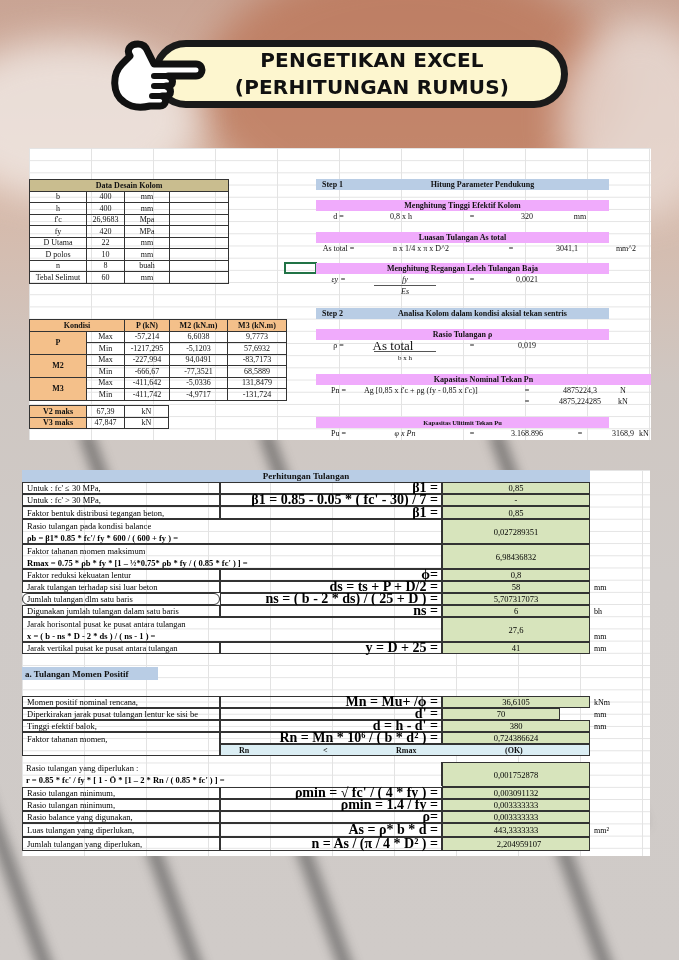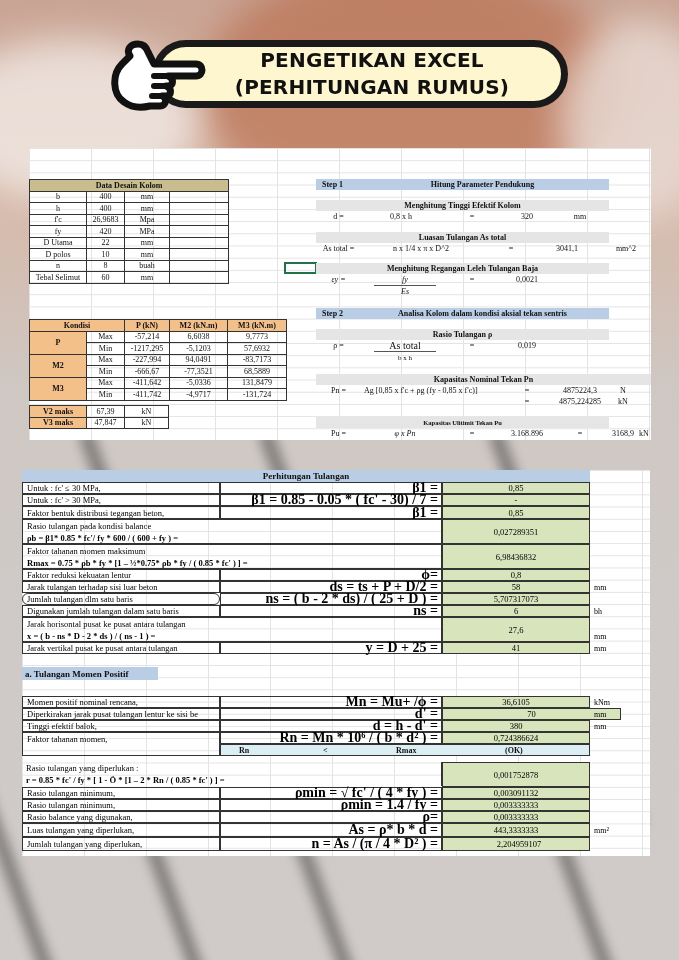--- a/index.html
+++ b/index.html
@@ -35,21 +35,21 @@
       linear-gradient(to right, #e3e3e3 1px, transparent 1px),
       linear-gradient(to bottom, #e3e3e3 1px, transparent 1px);
     background-size: 62px 100%, 100% 12.2px;
   }
   .cell { position: absolute; font-size: 8px; color: #111; display: flex; align-items: center; justify-content: center; white-space: nowrap; overflow: hidden; }
   .b { font-weight: bold; }
   .bd { border: 1px solid #333; }
   .tan { background: #c9bd8f; }
   .orange { background: #f4c08a; }
   .blue { background: #b9cde5; }
-  .pink { background: #e5e5e5; }
+  .pink { background: #f0abfc; }
   .lightblue { background: #dbeef4; }
   .left { justify-content: flex-start; padding-left: 3px; }
 
   .tbl { position: absolute; border-collapse: collapse; font-size: 8px; color: #111; }
   .tbl td { border: 1px solid #333; text-align: center; height: 11.5px; padding: 0 2px; white-space: nowrap; }
 
   .title1 { position: absolute; left: 0; top: 2px; width: 200px; text-align: center; font-size: 13px; font-weight: bold; }
 
   .sel-cell { position: absolute; left: 255px; top: 114px; width: 33px; height: 12px; border: 2px solid #217346; }
   .frac-line { position: absolute; height: 1px; background: #555; }
@@ -235,21 +235,21 @@
   <div class="cell" style="left:345px;top:138px;width:62px;height:11px;font-style:italic;">Es</div>
   <div class="cell" style="left:412px;top:126px;width:62px;height:11px;">=</div>
   <div class="cell" style="left:474px;top:126px;width:48px;height:11px;">0,0021</div>
 
   <div class="cell blue b" style="left:287px;top:160px;width:293px;height:11px;">
     <span style="position:absolute;left:6px;">Step 2</span>
     <span style="margin-left:40px;">Analisa Kolom dalam kondisi aksial tekan sentris</span>
   </div>
   <div class="cell pink b" style="left:287px;top:181px;width:293px;height:11px;">Rasio Tulangan ρ</div>
   <div class="cell" style="left:287px;top:192px;width:45px;height:11px;">ρ =</div>
-  <div class="cell" style="left:345px;top:192px;width:62px;height:11px;font-size:10px;">As total</div>
+  <div class="cell" style="left:333px;top:192px;width:62px;height:11px;font-size:13px;">As total</div>
   <div class="frac-line" style="left:345px;top:203px;width:62px;"></div>
   <div class="cell" style="left:345px;top:204px;width:62px;height:11px;font-size:7px;">b x h</div>
   <div class="cell" style="left:412px;top:192px;width:62px;height:11px;">=</div>
   <div class="cell" style="left:474px;top:192px;width:48px;height:11px;">0,019</div>
 
   <div class="cell pink b" style="left:287px;top:226px;width:335px;height:11px;">Kapasitas Nominal Tekan Pn</div>
   <div class="cell" style="left:287px;top:237px;width:45px;height:11px;">Pn =</div>
   <div class="cell left" style="left:332px;top:237px;width:140px;height:11px;">Ag [0,85 x f'c + ρg (fy - 0,85 x f'c)]</div>
   <div class="cell" style="left:474px;top:237px;width:48px;height:11px;">=</div>
   <div class="cell" style="left:522px;top:237px;width:58px;height:11px;">4875224,3</div>
@@ -331,21 +331,21 @@
 
   <div class="cell blue b left" style="left:0;top:197px;width:136px;height:13px;font-size:9px;">a. Tulangan Momen Positif</div>
 
   <div class="lab bd" style="top:226px;width:198px;height:12px;">Momen positif nominal rencana,</div>
   <div class="frm bd" style="left:198px;top:226px;width:222px;height:12px;">Mn =  Mu+ /ϕ  =</div>
   <div class="val bd" style="left:420px;top:226px;width:148px;height:12px;">36,6105</div>
   <div class="unit" style="left:570px;top:226px;height:12px;">kNm</div>
 
   <div class="lab bd" style="top:238px;width:198px;height:12px;">Diperkirakan jarak pusat tulangan lentur ke sisi be</div>
   <div class="frm bd" style="left:198px;top:238px;width:222px;height:12px;">d' =</div>
-  <div class="val bd" style="left:420px;top:238px;width:179px;height:12px;">70</div>
+  <div class="val bd" style="left:420px;top:238px;width:118px;height:12px;">70</div>
   <div class="unit" style="left:570px;top:238px;height:12px;">mm</div>
 
   <div class="lab bd" style="top:250px;width:198px;height:12px;">Tinggi efektif balok,</div>
   <div class="frm bd" style="left:198px;top:250px;width:222px;height:12px;">d = h - d' =</div>
   <div class="val bd" style="left:420px;top:250px;width:148px;height:12px;">380</div>
   <div class="unit" style="left:570px;top:250px;height:12px;">mm</div>
 
   <div class="lab bd" style="top:262px;width:198px;height:24px;align-items:flex-start;padding-top:1px;">Faktor tahanan momen,</div>
   <div class="frm bd" style="left:198px;top:262px;width:222px;height:12px;">Rn = Mn * 10⁶ / ( b * d² ) =</div>
   <div class="val bd" style="left:420px;top:262px;width:148px;height:12px;">0,724386624</div>

